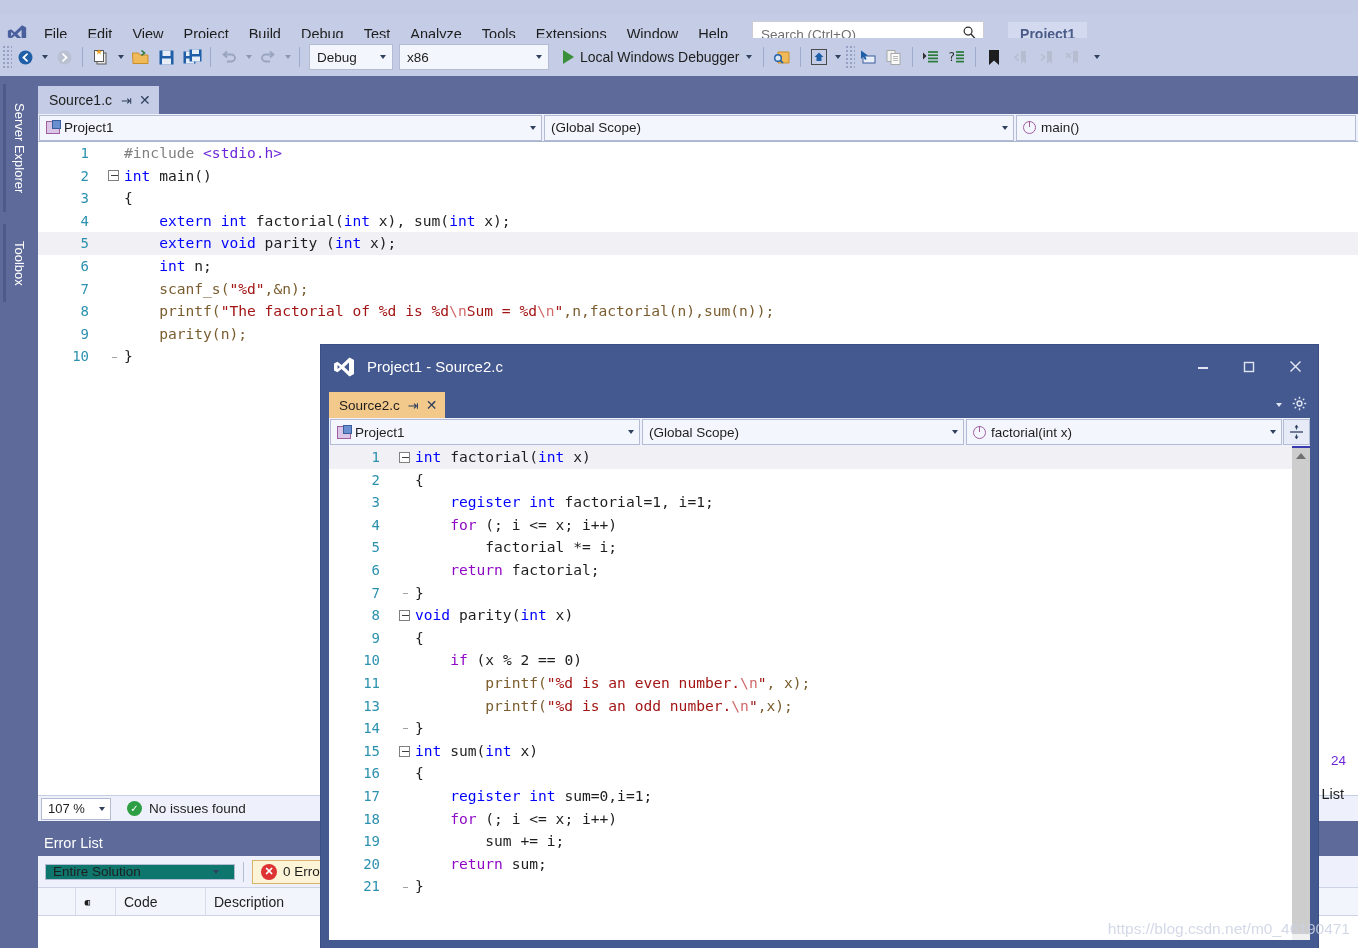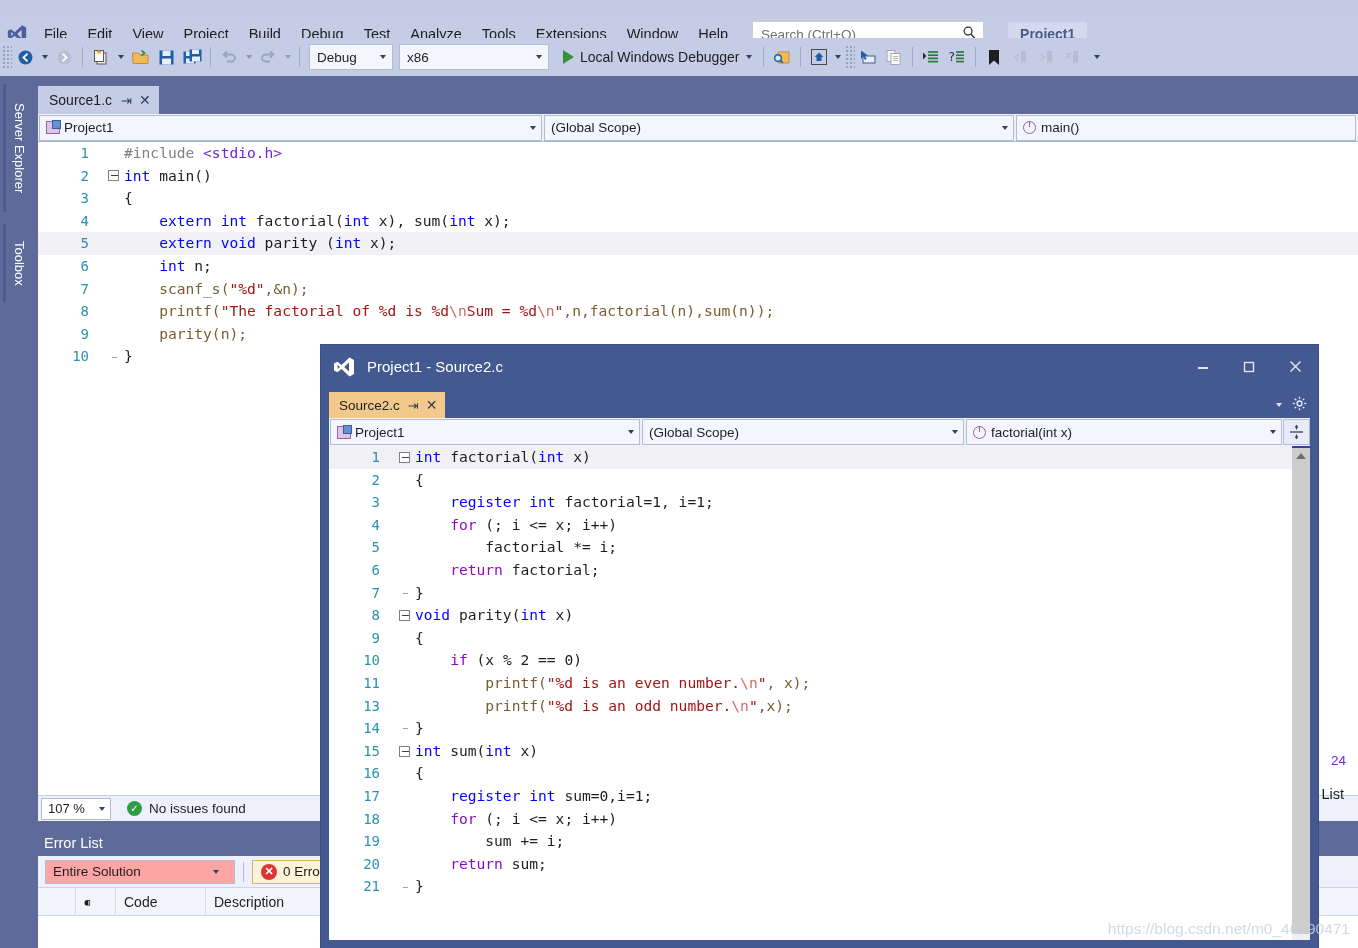--- a/index.html
+++ b/index.html
@@ -120,21 +120,21 @@
   }
   #err-title{
     position:absolute; left:3px; top:0; width:1320px; height:27px; color:#fff;
     font-size:14.5px; display:flex; align-items:center; padding-left:6px;
   }
   #err-toolbar{
     position:absolute; left:3px; top:27px; width:1320px; height:32px; background:#eef1fb;
     display:flex; align-items:center; padding-left:7px; border-bottom:1px solid #cdd4e6;
   }
   #scope-sel{
-    width:190px;height:24px;background:#fca5a5;border:1px solid #b4bcd4;
+    width:190px;height:16px;background:#0f766e;border:1px solid #b4bcd4;
     display:flex;align-items:center;justify-content:space-between;padding:0 15px 0 7px;font-size:13.5px;cursor:default;
   }
   .err-sep{ width:1px;height:20px;background:#b4bcd4;margin:0 8px; }
   .err-pill{
     display:flex;align-items:center;height:24px;border:1px solid #d9b36a;background:#fdf4d8;
     padding:0 8px;font-size:13.5px;cursor:default;
   }
   .err-circ{ width:16px;height:16px;border-radius:50%;background:#d33; color:#fff; font-size:11px;
     display:flex;align-items:center;justify-content:center;margin-right:6px;flex:none;font-weight:700;}
   #err-header{

